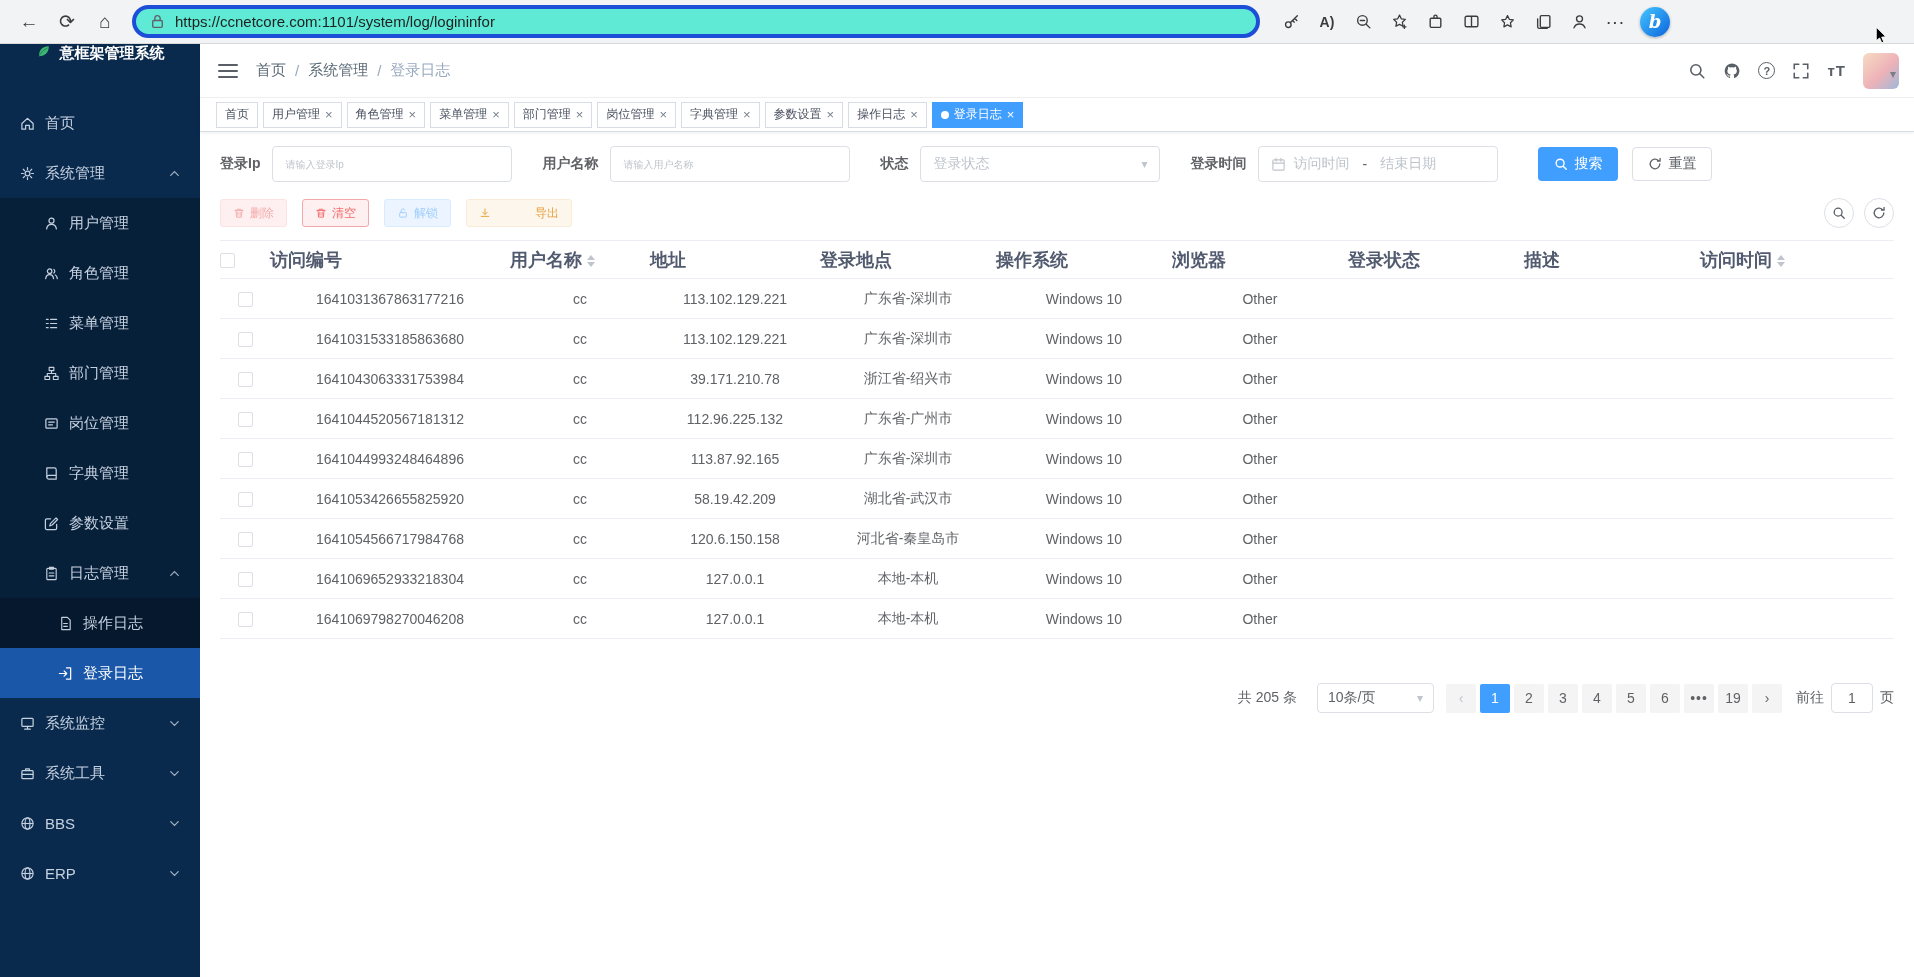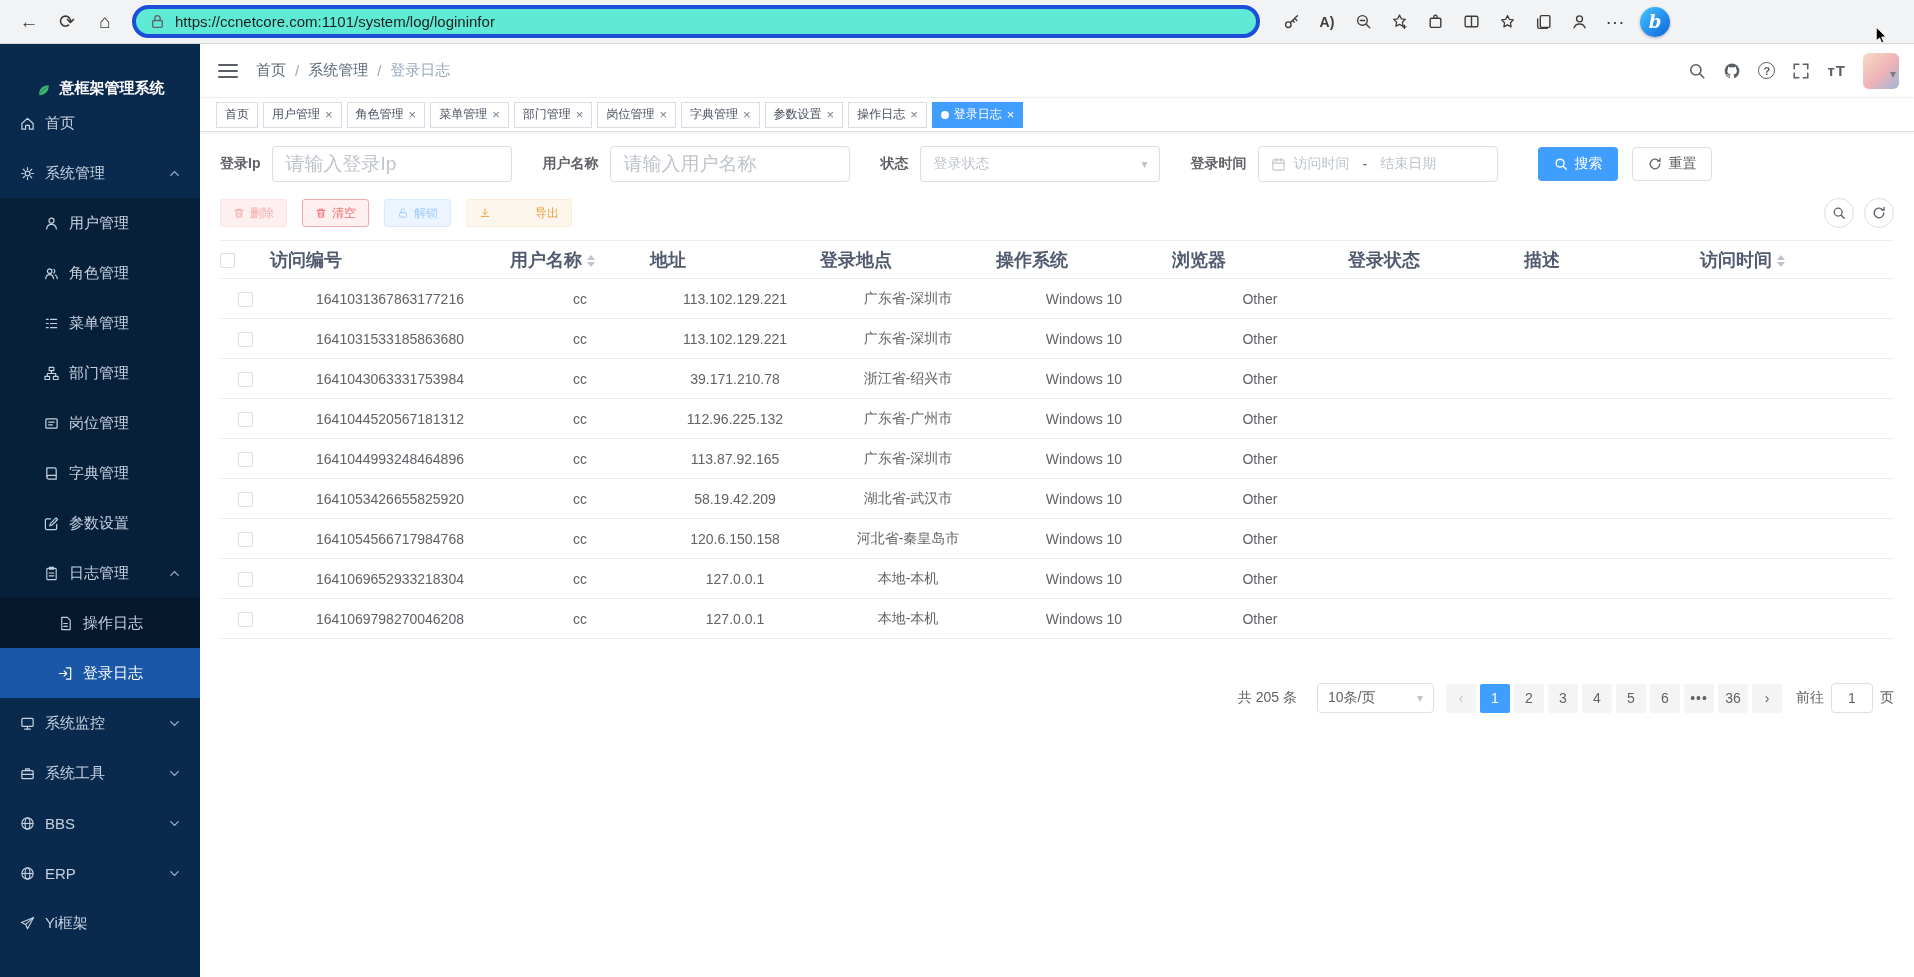--- a/index.html
+++ b/index.html
@@ -16,21 +16,21 @@
   .bic{ width:17px; height:17px; }
   .ra-glyph{ font-size:14px; color:#3c3c3c; font-weight:bold; }
   .bing-btn{ width:30px; height:30px; border-radius:50%; background:linear-gradient(135deg,#45c7ff,#0b63dd); color:#fff; font-weight:bold; font-style:italic; font-size:18px; display:flex; align-items:center; justify-content:center; margin-left:6px; box-shadow:0 1px 3px rgba(0,0,0,.3); font-family:"DejaVu Serif",serif; }
   .cursor-arrow{ position:absolute; left:1872px; top:26px; z-index:50; }
 
   
   .app{ display:flex; height:933px; }
 
   
   .sidebar{ width:200px; flex-shrink:0; background:#0a2a4d; overflow:hidden; }
-  .logo-row{ height:54px; display:flex; align-items:flex-end; justify-content:center; gap:9px; color:#fff; font-size:15px; font-weight:bold; }
+  .logo-row{ height:54px; display:flex; align-items:flex-start; justify-content:center; gap:9px; color:#fff; font-size:15px; font-weight:bold; }
   .mic{ width:15px; height:15px; flex-shrink:0; }
   .mi{ height:50px; display:flex; align-items:center; gap:10px; padding:0 18px 0 20px; font-size:15px; color:#c6d1e0; cursor:pointer; }
   .mi .arrow{ margin-left:auto; opacity:.8; }
   .mi.l2{ padding-left:44px; background:#07203a; }
   .mi.l3{ padding-left:58px; background:#05182e; }
   .mi.active{ background:#1a57a8; color:#fff; }
 
   
   .main{ flex:1; display:flex; flex-direction:column; min-width:0; background:#fff; }
 
@@ -55,21 +55,21 @@
   .tag .dot{ width:8px; height:8px; border-radius:50%; background:#fff; display:inline-block; }
   .tag.active .x{ color:#fff; }
 
   
   .content{ flex:1; padding:14px 20px 0; overflow:hidden; }
 
   .filter-row{ display:flex; align-items:center; margin-bottom:16px; }
   .f-item{ display:flex; align-items:center; margin-right:30px; }
   .f-label{ font-size:14px; font-weight:bold; color:#606266; margin-right:12px; white-space:nowrap; }
   .inp{ width:240px; height:36px; border:1px solid #dcdfe6; border-radius:4px; display:flex; align-items:center; padding:0 12px; font-size:14px; color:#606266; background:#fff; gap:7px; }
-  .inp input{ border:none; outline:none; width:100%; font-size:19px; color:#606266; font-family:inherit; background:transparent; }
+  .inp input{ border:none; outline:none; width:100%; font-size:10px; color:#606266; font-family:inherit; background:transparent; }
   .inp input::placeholder{ color:#bfc4cc; }
   .ph{ color:#bfc4cc; }
   .sel{ justify-content:space-between; }
   .caret{ color:#c0c4cc; font-size:12px; }
   .fic{ width:15px; height:15px; color:#c0c4cc; flex-shrink:0; }
   .range-sep{ color:#606266; margin:0 6px; }
   .btn{ height:34px; border-radius:4px; display:inline-flex; align-items:center; gap:6px; padding:0 15px; font-size:14px; cursor:pointer; border:1px solid transparent; white-space:nowrap; }
   .btn svg{ width:14px; height:14px; }
   .btn-primary{ background:#409eff; color:#fff; margin-left:14px; }
   .btn-plain{ background:#fff; border-color:#dcdfe6; color:#606266; margin-left:14px; }
@@ -324,27 +324,20 @@
       <div class="mi">
         <svg class="mic" viewBox="0 0 16 16" fill="none" stroke="currentColor" stroke-width="1.2">
             <circle cx="8" cy="8" r="6"></circle>
             <ellipse cx="8" cy="8" rx="2.6" ry="6"></ellipse>
             <path d="M2 8h12"></path>
           </svg>
         <span>ERP</span>
         <svg class="mic arrow" viewBox="0 0 16 16" fill="none" stroke="currentColor" stroke-width="1.4" stroke-linecap="round">
             <path d="M4 6l4 4 4-4"></path>
           </svg>
-      </div>
-      <div class="mi">
-        <svg class="mic" viewBox="0 0 16 16" fill="none" stroke="currentColor" stroke-width="1.2" stroke-linejoin="round">
-            <path d="M14.5 1.5L1.5 7l4.5 2 2 4.5z"></path>
-            <path d="M6 9l8.5-7.5"></path>
-          </svg>
-        <span>Yi框架</span>
       </div>
     </nav>
   </aside>
 
   <div class="main">
 
     <header class="navbar">
       <div class="hamburger">
           <i></i>
           <i></i>
@@ -673,21 +666,21 @@
         </div>
         <div class="pager">
           <span class="pbtn disabled">‹</span>
           <span class="pbtn active">1</span>
           <span class="pbtn">2</span>
           <span class="pbtn">3</span>
           <span class="pbtn">4</span>
           <span class="pbtn">5</span>
           <span class="pbtn">6</span>
           <span class="pbtn more">•••</span>
-          <span class="pbtn">36</span>
+          <span class="pbtn">19</span>
           <span class="pbtn">›</span>
         </div>
         <span class="goto-lbl">前往</span>
         <input class="goto-inp" value="1" style="">
         <span>页</span>
       </div>
 
     </div>
   </div>
 </div>

